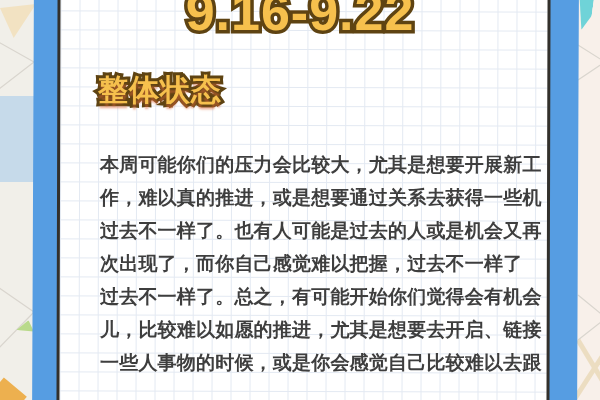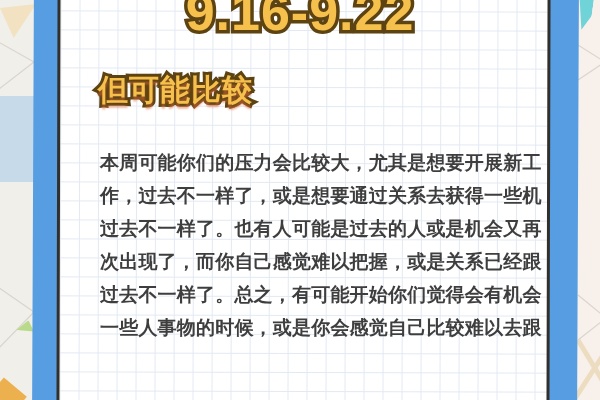--- a/index.html
+++ b/index.html
@@ -51,21 +51,21 @@
   }
   .section-title {
     position:absolute; top:70px; left:98px;
     font-size:30px;
     text-shadow:0 5px 2px rgba(221,104,57,.5);
   }
   .body-text {
     position:absolute; top:148px; left:100px; width:445px;
     font-size:19px; font-weight:bold; color:var(--body-text,#3e3e3e);
   }
-  .body-line { height:33px; line-height:33px; white-space:nowrap; letter-spacing:.2px;font-family:Liberation Mono, monospace; }
+  .body-line { height:33px; line-height:33px; white-space:nowrap; letter-spacing:.2px; }
 </style>
 </head>
 <body>
 
 <div class="stage">
 
   <div class="bg-right-strip"></div>
   <svg class="decor-svg" viewBox="0 0 600 400" xmlns="http://www.w3.org/2000/svg">
     <g stroke="#d9d5ce" stroke-width="1.2" fill="none">
       <path d="M-5 40 L34 62 M-5 92 L34 62 M-5 40 L-5 92"></path>
@@ -82,24 +82,25 @@
   <div class="rect-blue"></div>
   <div class="sprout-green"></div>
   <div class="corner-orange"></div>
   <div class="ribbon-teal"></div>
 
   <div class="frame"></div>
   <div class="card"></div>
 
   <div class="gold-text date-title">9.16-9.22</div>
 
-  <div class="gold-text section-title">但可能比较</div>
+  <div class="gold-text section-title">整体状态</div>
 
   <div class="body-text">
     <div class="body-line">本周可能你们的压力会比较大，尤其是想要开展新工</div>
-    <div class="body-line">作，过去不一样了，或是想要通过关系去获得一些机</div>
+    <div class="body-line">作，难以真的推进，或是想要通过关系去获得一些机</div>
     <div class="body-line">过去不一样了。也有人可能是过去的人或是机会又再</div>
-    <div class="body-line">次出现了，而你自己感觉难以把握，或是关系已经跟</div>
+    <div class="body-line">次出现了，而你自己感觉难以把握，过去不一样了</div>
     <div class="body-line">过去不一样了。总之，有可能开始你们觉得会有机会</div>
+    <div class="body-line">儿，比较难以如愿的推进，尤其是想要去开启、链接</div>
     <div class="body-line">一些人事物的时候，或是你会感觉自己比较难以去跟</div>
   </div>
 
 </div>
 
 </body></html>

